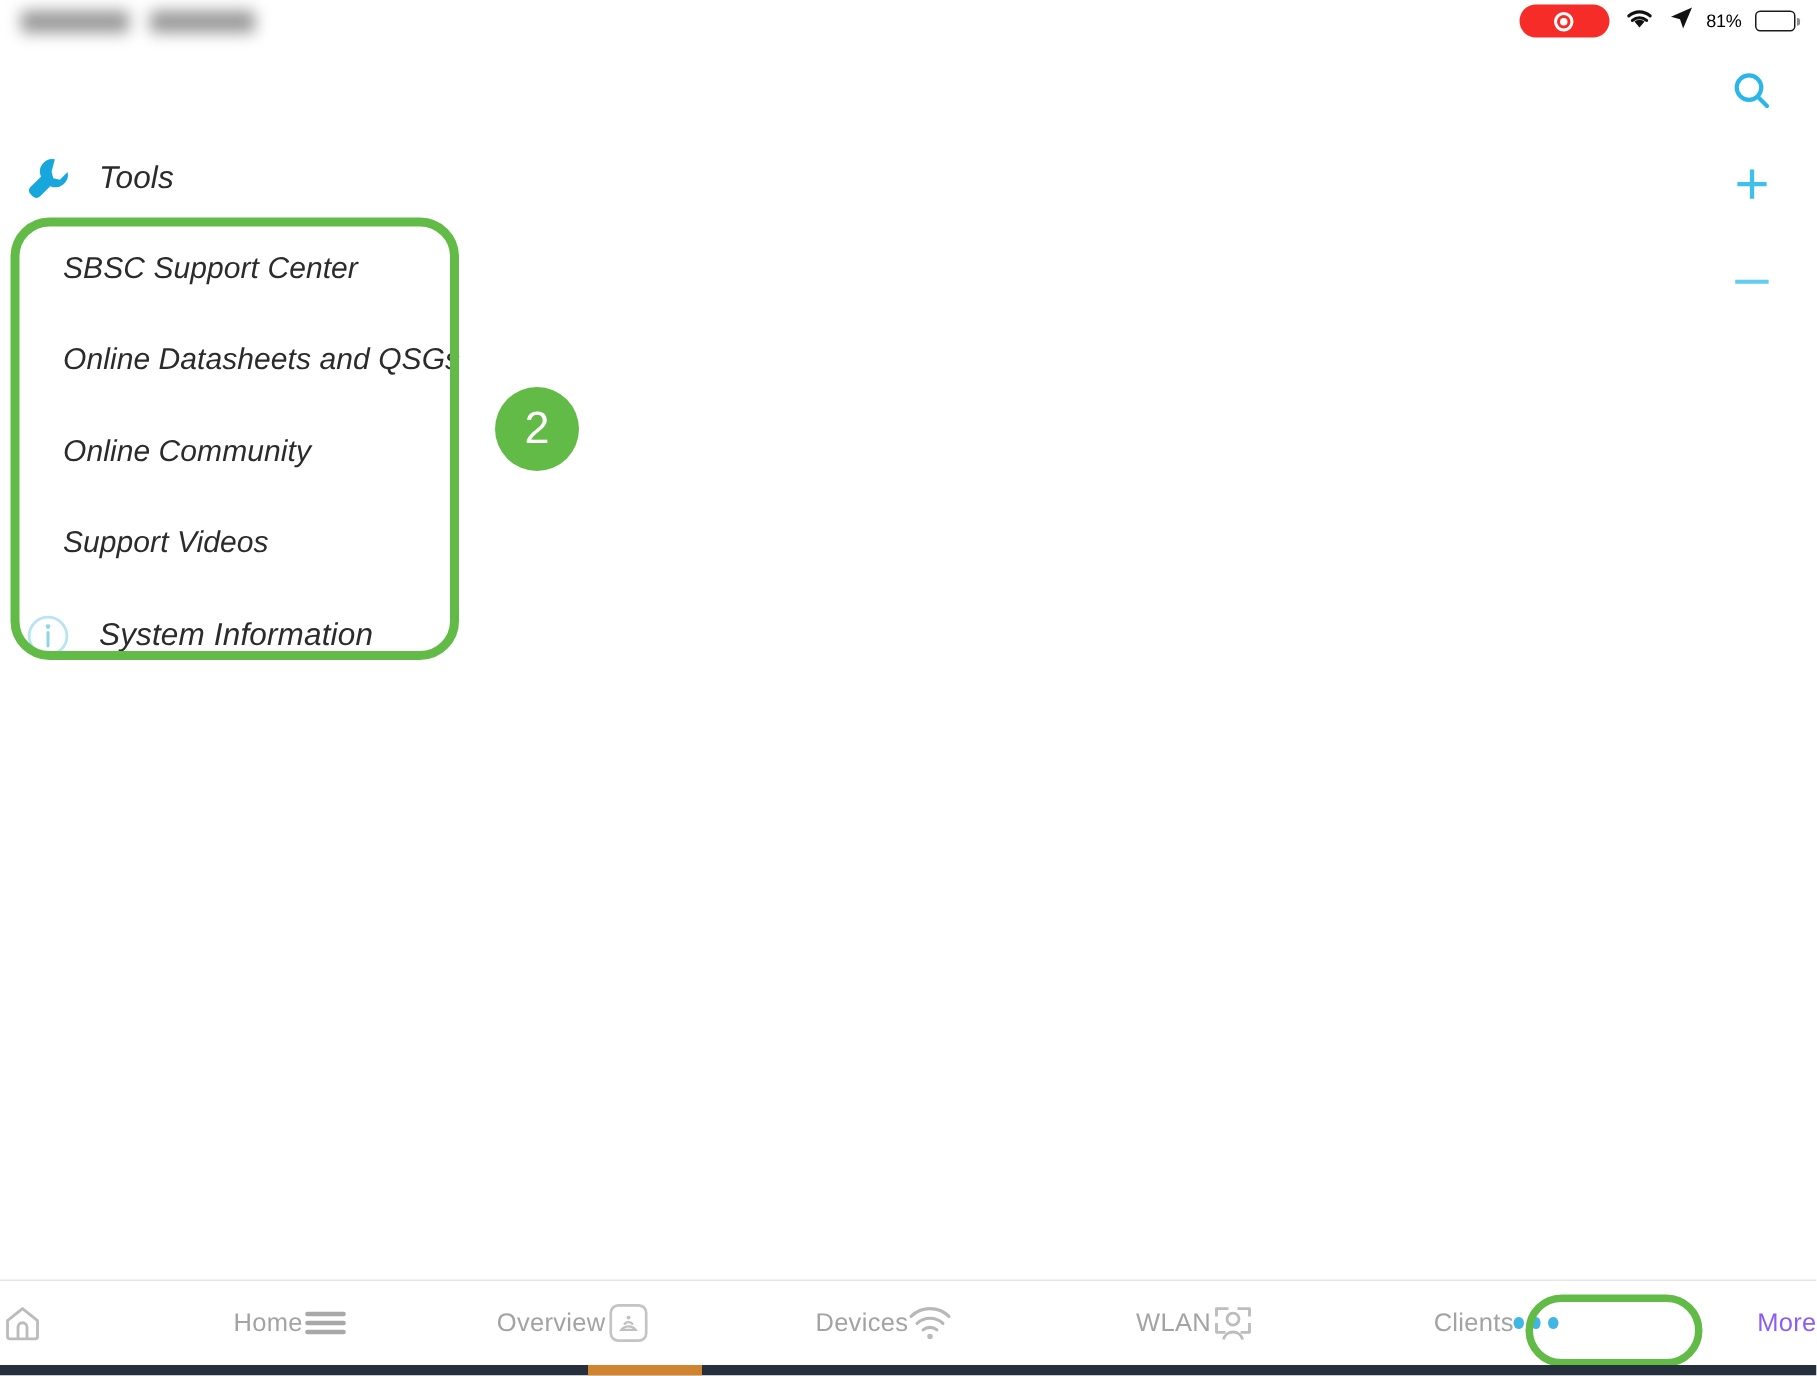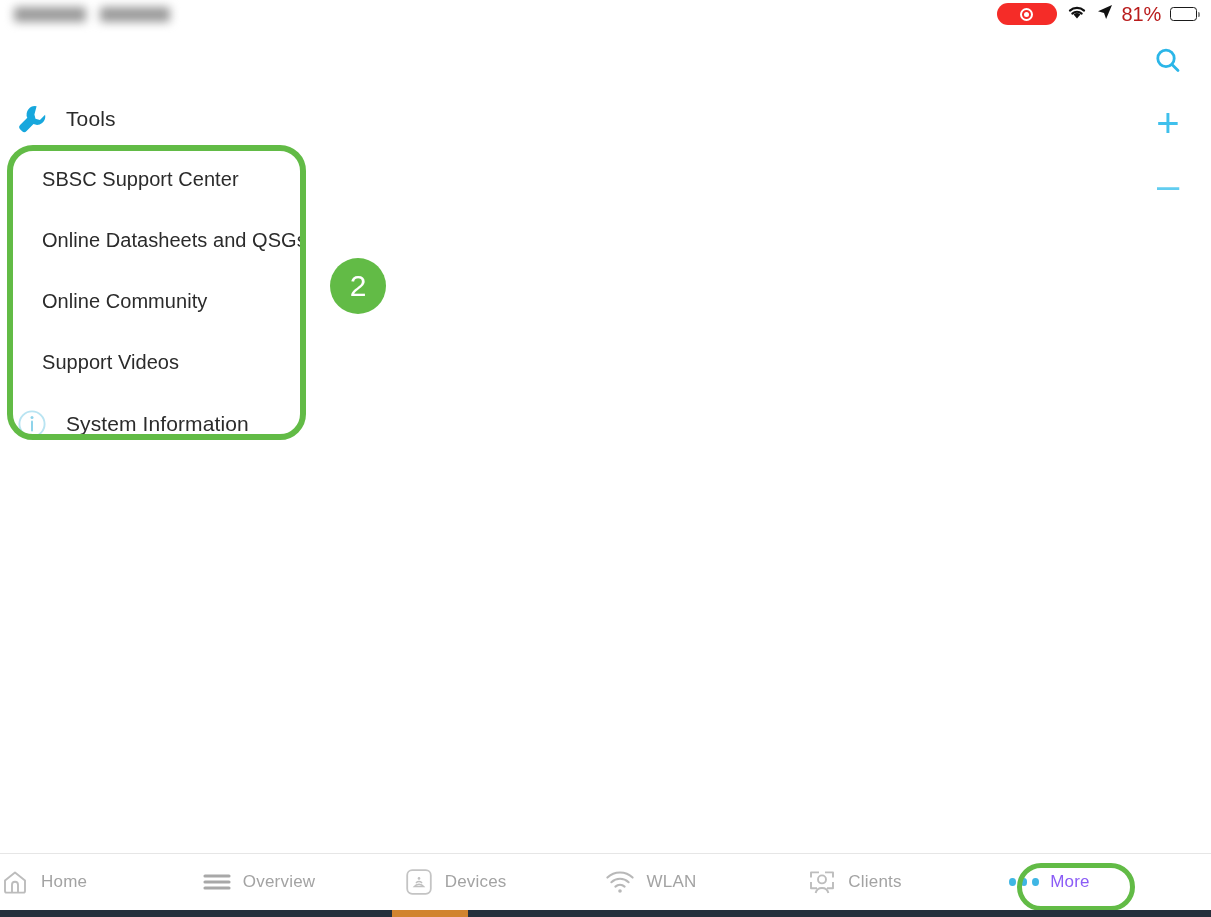--- a/index.html
+++ b/index.html
@@ -59,22 +59,22 @@
   }
   .rec-ring {
     width: 13px; height: 13px;
     border-radius: 50%;
     border: 2.2px solid #ffffff;
     display: flex; align-items: center; justify-content: center;
   }
   .rec-dot { width: 5px; height: 5px; background:#ffffff; border-radius:50%; }
 
   .batt-text {
-    font-size: 20px;
-    color: #b91c1c;
+    font-size: 12px;
+    color: #000000;
     letter-spacing: -0.2px;
     text-align: center;
   }
   .batt-body {
     width: 27px; height: 14px;
     border: 1.6px solid #1a1a1a;
     border-radius: 3.5px;
     position: relative;
     padding: 1.4px;
   }
@@ -109,20 +109,21 @@
     color: #3fc0ec;
   }
   .act-minus { color:#62cdf0; }
 
   
   .menu {
     position: absolute;
     top: 88px;
     left: 0;
     width: 700px;
+    font-style: italic;
   }
   .menu-row {
     height: 61px;
     display: flex;
     align-items: center;
     padding-left: 14px;
   }
   .menu-icon {
     width: 36px;
     min-width: 36px;
@@ -189,21 +190,21 @@
     height: 57px;
     border-top: 1px solid #e6e6e6;
     display: flex;
     align-items: center;
     background: #ffffff;
   }
   .tab {
     flex: 1;
     display: flex;
     align-items: center;
-    justify-content: flex-start;
+    justify-content: space-between;
     gap: 11px;
     height: 57px;
     position: relative;
   }
   .tab-label {
     font-size: 17px;
     color: #a3a3a3;
     letter-spacing: 0.2px;
   }
   .tab.active .tab-label { color: #8b5cf6; }

